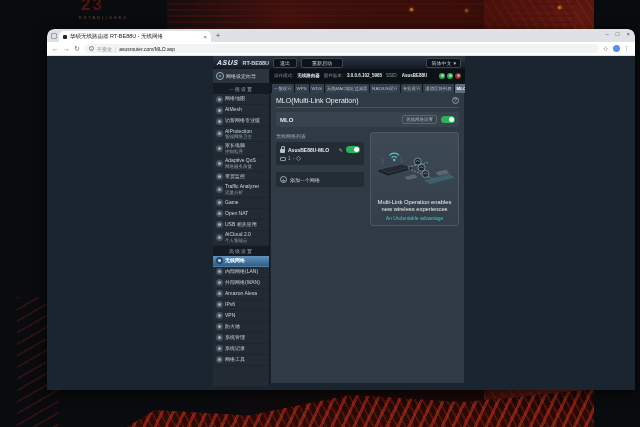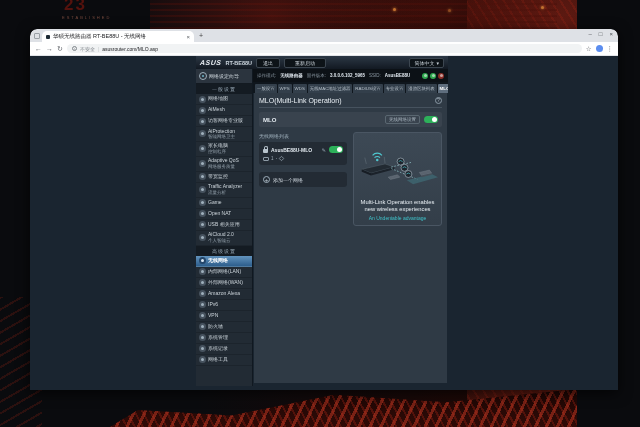--- a/index.html
+++ b/index.html
@@ -1,21 +1,21 @@
 <!DOCTYPE html>
 <html><head>
 <meta charset="utf-8">
 <style>
   * { margin:0; padding:0; box-sizing:border-box; }
   html,body { width:640px; height:427px; overflow:hidden; background:#0a0b0e;
               font-family:"Liberation Sans", sans-serif; }
   .desktop { position:relative; width:577px; height:427px; background:
              radial-gradient(circle at 85% 15%, #1c0806 0%, transparent 45%),
              radial-gradient(circle at 90% 90%, #200805 0%, transparent 50%),
-             #0a0b0e; }
+             #0a0b0e; margin-left: 17px; }
 
   
   .deco { position:absolute; pointer-events:none; }
   .deco-right { right:0; top:0; width:110px; height:427px;
     background:
       radial-gradient(circle at 85% 8%, rgba(165,42,26,.55), transparent 42%),
       radial-gradient(circle at 95% 55%, rgba(120,30,18,.45), transparent 40%),
       radial-gradient(circle at 80% 92%, rgba(170,45,28,.5), transparent 45%),
       repeating-linear-gradient(58deg, rgba(130,28,16,.32) 0 2px, transparent 2px 8px); }
   .deco-top { left:150px; top:0; right:20px; height:29px;

